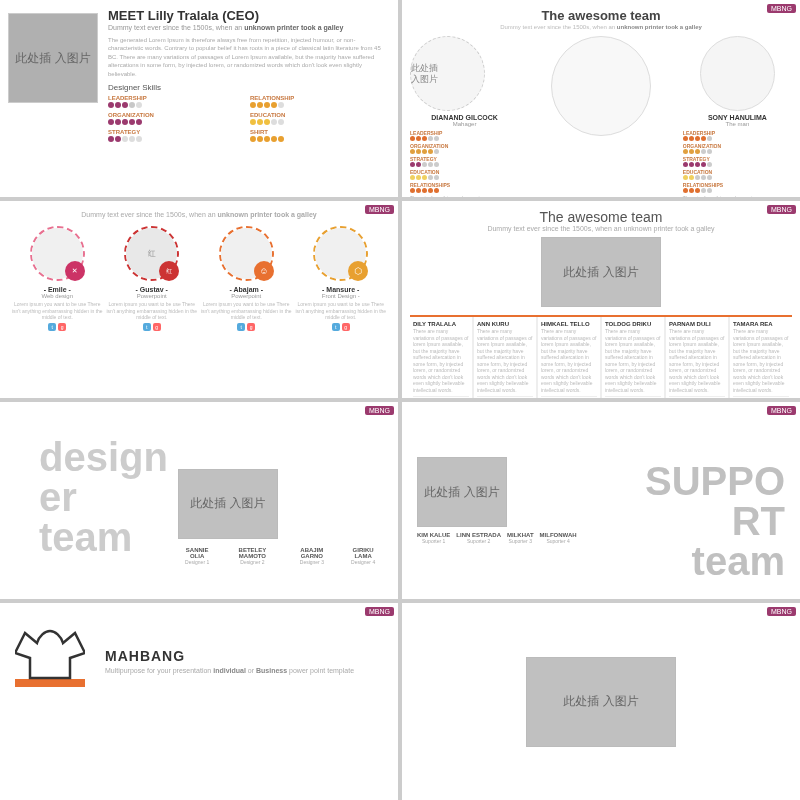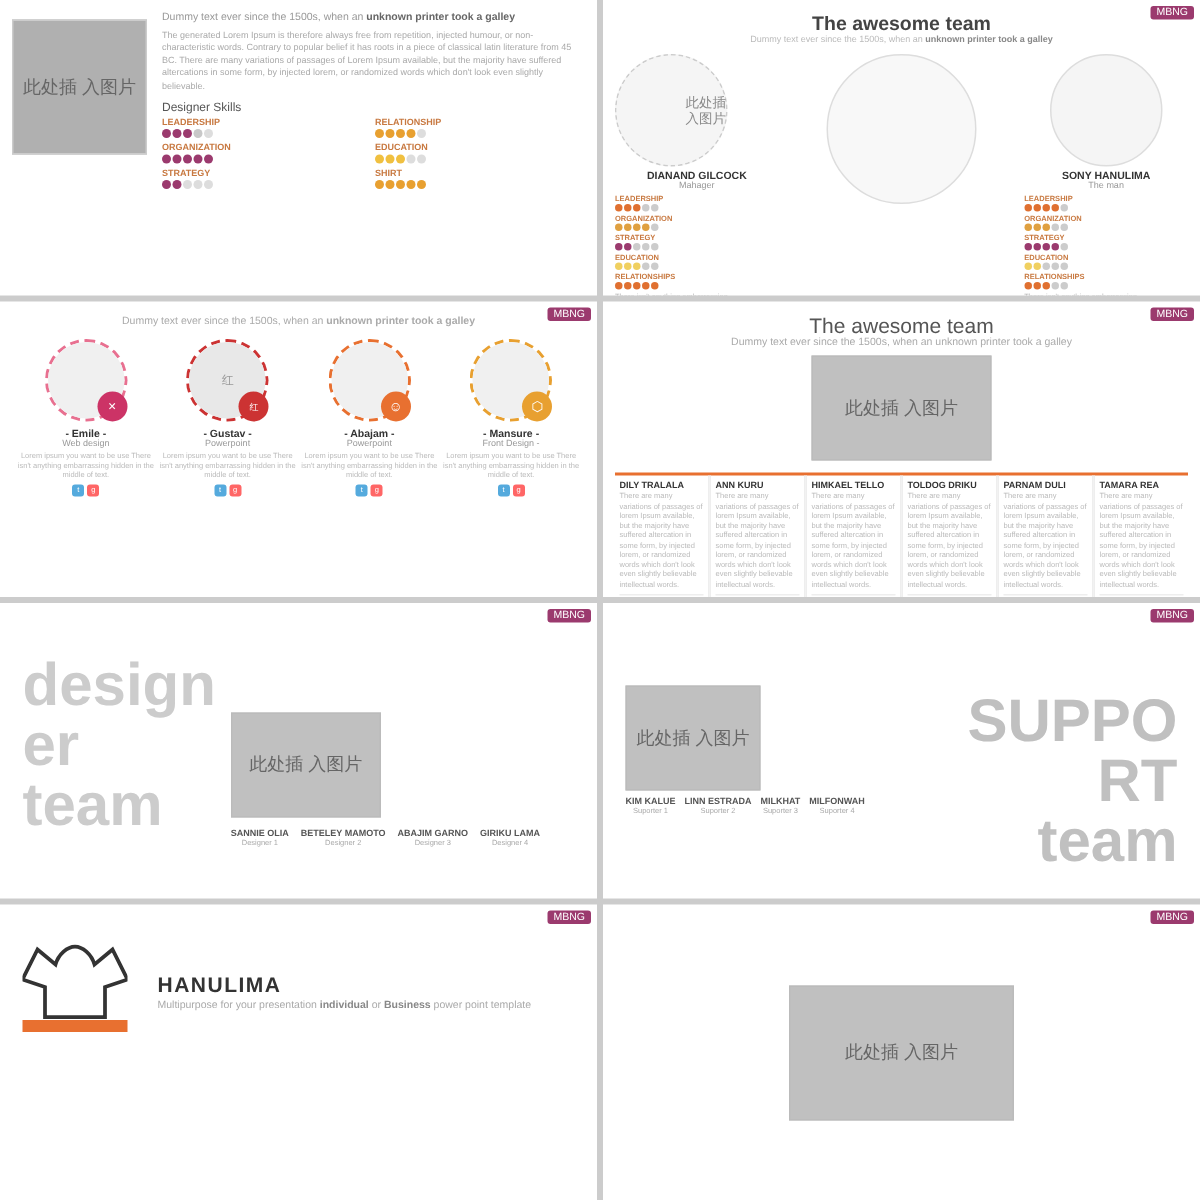--- a/index.html
+++ b/index.html
@@ -125,21 +125,21 @@
       flex: 1;
     }
     .circle-placeholder {
       width: 75px;
       height: 75px;
       border-radius: 50%;
       border: 1px dashed #ccc;
       background: #f5f5f5;
       display: flex;
       align-items: center;
-      justify-content: flex-end;
+      justify-content: flex-start;
       font-size: 9px;
       color: #aaa;
       text-align: center;
       line-height: 1.2;
     }
     .member-name {
       font-size: 7px;
       color: #333;
       font-weight: bold;
       margin-top: 3px;
@@ -357,20 +357,21 @@
       flex-direction: column;
       justify-content: center;
       padding: 15px;
     }
     .designer-title {
       font-size: 40px;
       font-weight: bold;
       color: #ccc;
       line-height: 1;
       margin-bottom: 8px;
+      margin-left: 24px;
     }
     .designer-img {
       width: 100px;
       height: 70px;
       background: #c0c0c0;
       display: flex;
       align-items: center;
       justify-content: center;
       font-size: 9px;
       color: #666;
@@ -496,20 +497,21 @@
 <body>
 
 <div class="grid">
 
   <div class="slide slide-1">
     <div class="left-img">
       <span class="zh-text">此处插
 入图片</span>
     </div>
     <div class="content">
+      <div class="meet-title">MEET Lilly  Tralala (CEO)</div>
       <div class="meet-subtitle">
         <span>Dummy text ever since the 1500s, when an</span>
         <b><span>unknown printer took a galley</span></b>
       </div>
       <div class="lorem">The generated Lorem Ipsum is therefore always free from repetition, injected humour, or non-characteristic words. Contrary to popular belief it has roots in a piece of classical latin literature from 45 BC. There are many variations of passages of Lorem Ipsum available, but the majority have suffered altercations in some form, by injected lorem, or randomized words which don't look even slightly believable.</div>
       <div class="personal-skills">Designer Skills</div>
       <div class="skills-grid">
         <div>
           <div class="skill-label">LEADERSHIP</div>
           <div class="dots-row">
@@ -882,21 +884,21 @@
   <div class="slide slide-7">
     <div class="slide-badge">MBNG</div>
     <div class="tshirt-icon">
       <svg class="tshirt-svg" viewBox="0 0 70 65">
         <path d="M10,15 L0,35 L15,40 L15,60 L55,60 L55,40 L70,35 L60,15 L48,25 C46,18 40,13 35,13 C30,13 24,18 22,25 Z" fill="none" stroke="#333" stroke-width="2.5"></path>
       </svg>
       
       <div style="height:8px; background:#e87030; margin-top:-8px; width:70px;"></div>
     </div>
     <div class="slide-7-content">
-      <div class="mahbang-title">HANULIMA</div>
+      <div class="mahbang-title">MAHBANG</div>
       <div class="mahbang-sub">
         <span>Multipurpose for your presentation</span>
         <b><span>individual</span></b>
         <span> or </span>
         <b><span>Business</span></b>
         <span> power point template</span>
       </div>
     </div>
   </div>
 

